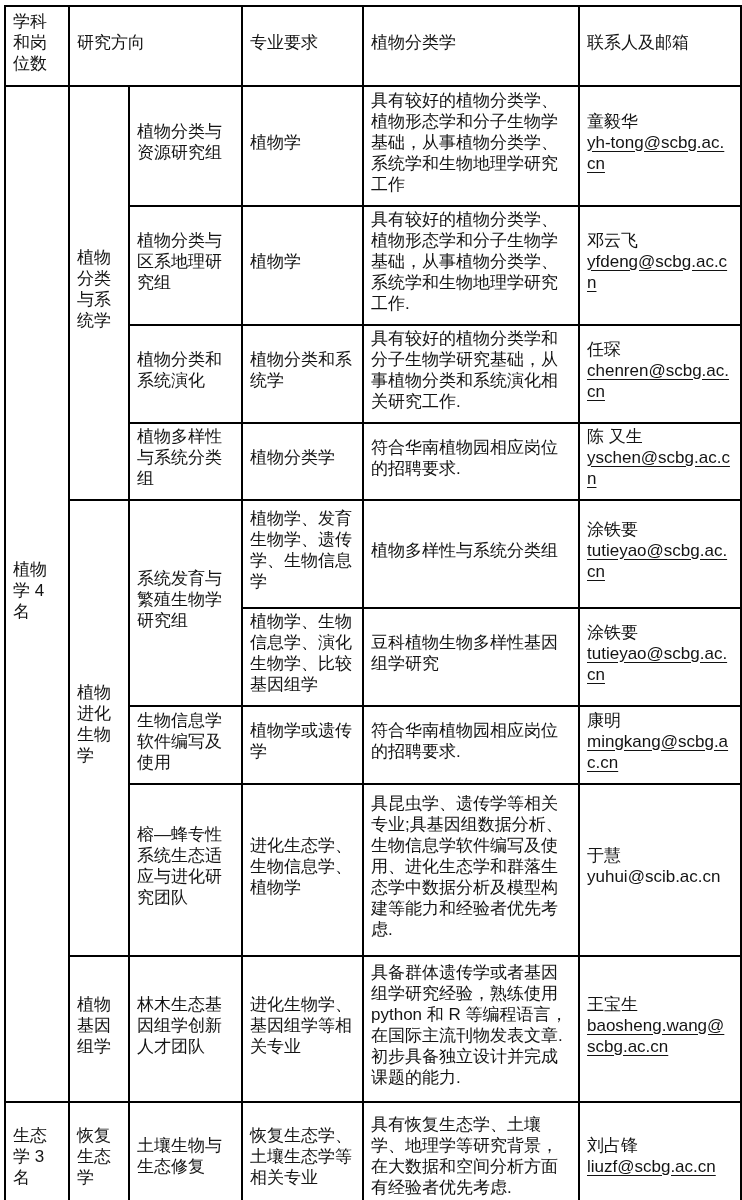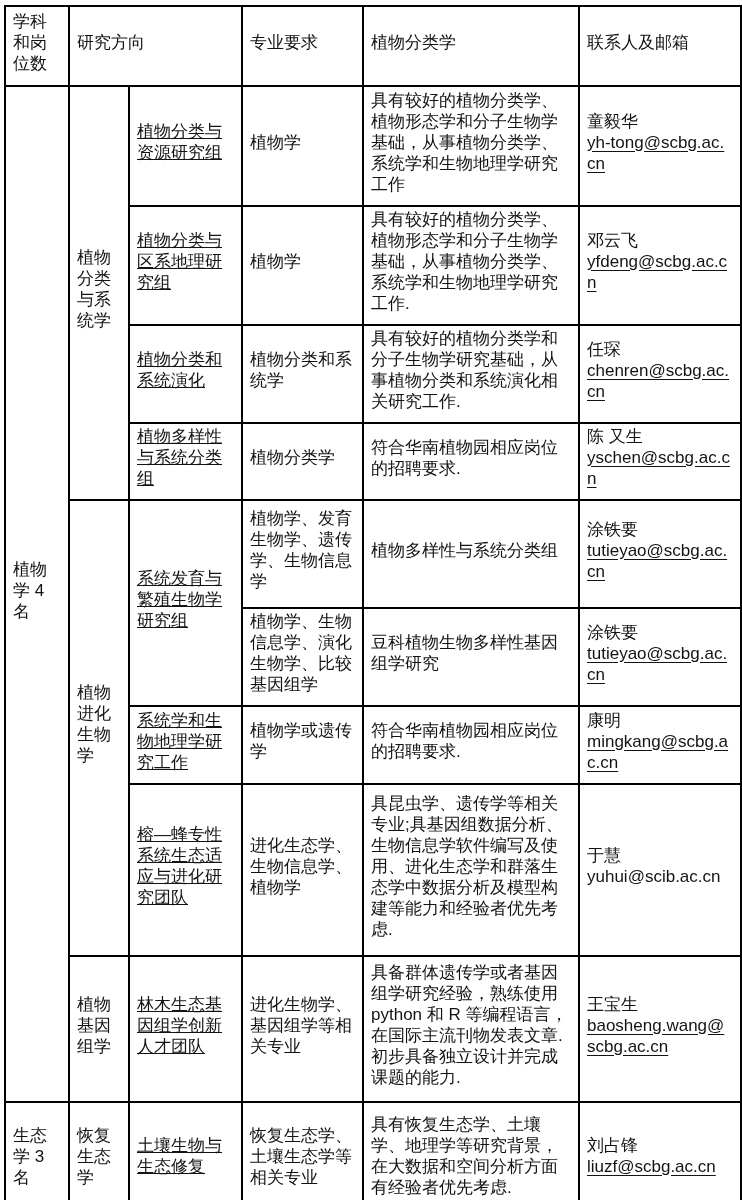--- a/index.html
+++ b/index.html
@@ -17,21 +17,21 @@
     font-size:17px; line-height:21px; font-weight:normal;
     text-align:left; vertical-align:middle;
     padding:2px 9px 10px 7px;
     overflow:hidden;
     word-break:break-word;
   }
   
   .cellpre { white-space:pre-line; }
   .c-disc  { padding-right:14px; }
   .c-group { padding-right:12px; }
-  .c-dir   { padding-right:12px;text-decoration:underline; }
+  .c-dir   { padding-right:12px; }
   .c-major { padding-right:16px; }
   .c-other { padding-right:10px;margin-top:48px; }
   .c-contact { line-height:22px;margin-top:13px; }
   .contact-name  { display:block; }
   .contact-email {
     display:block; word-break:break-all;
   }
   .wavy {
     text-decoration-line:underline;
     text-decoration-style:wavy;
@@ -131,21 +131,21 @@
     <tr style="height:93px">
       <td class="c-major">植物学、生物信息学、演化生物学、比较基因组学</td>
       <td class="c-other">豆科植物生物多样性基因组学研究</td>
       <td class="c-contact">
         <span class="contact-name">涂铁要</span>
         <span class="contact-email wavy">tutieyao@scbg.ac.cn</span>
       </td>
     </tr>
 
     <tr style="height:78px">
-      <td class="c-dir">系统学和生物地理学研究工作</td>
+      <td class="c-dir">生物信息学软件编写及使用</td>
       <td class="c-major">植物学或遗传学</td>
       <td class="c-other">符合华南植物园相应岗位的招聘要求.</td>
       <td class="c-contact">
         <span class="contact-name">康明</span>
         <span class="contact-email wavy">mingkang@scbg.ac.cn</span>
       </td>
     </tr>
 
     <tr style="height:172px">
       <td class="c-dir">榕—蜂专性系统生态适应与进化研究团队</td>

